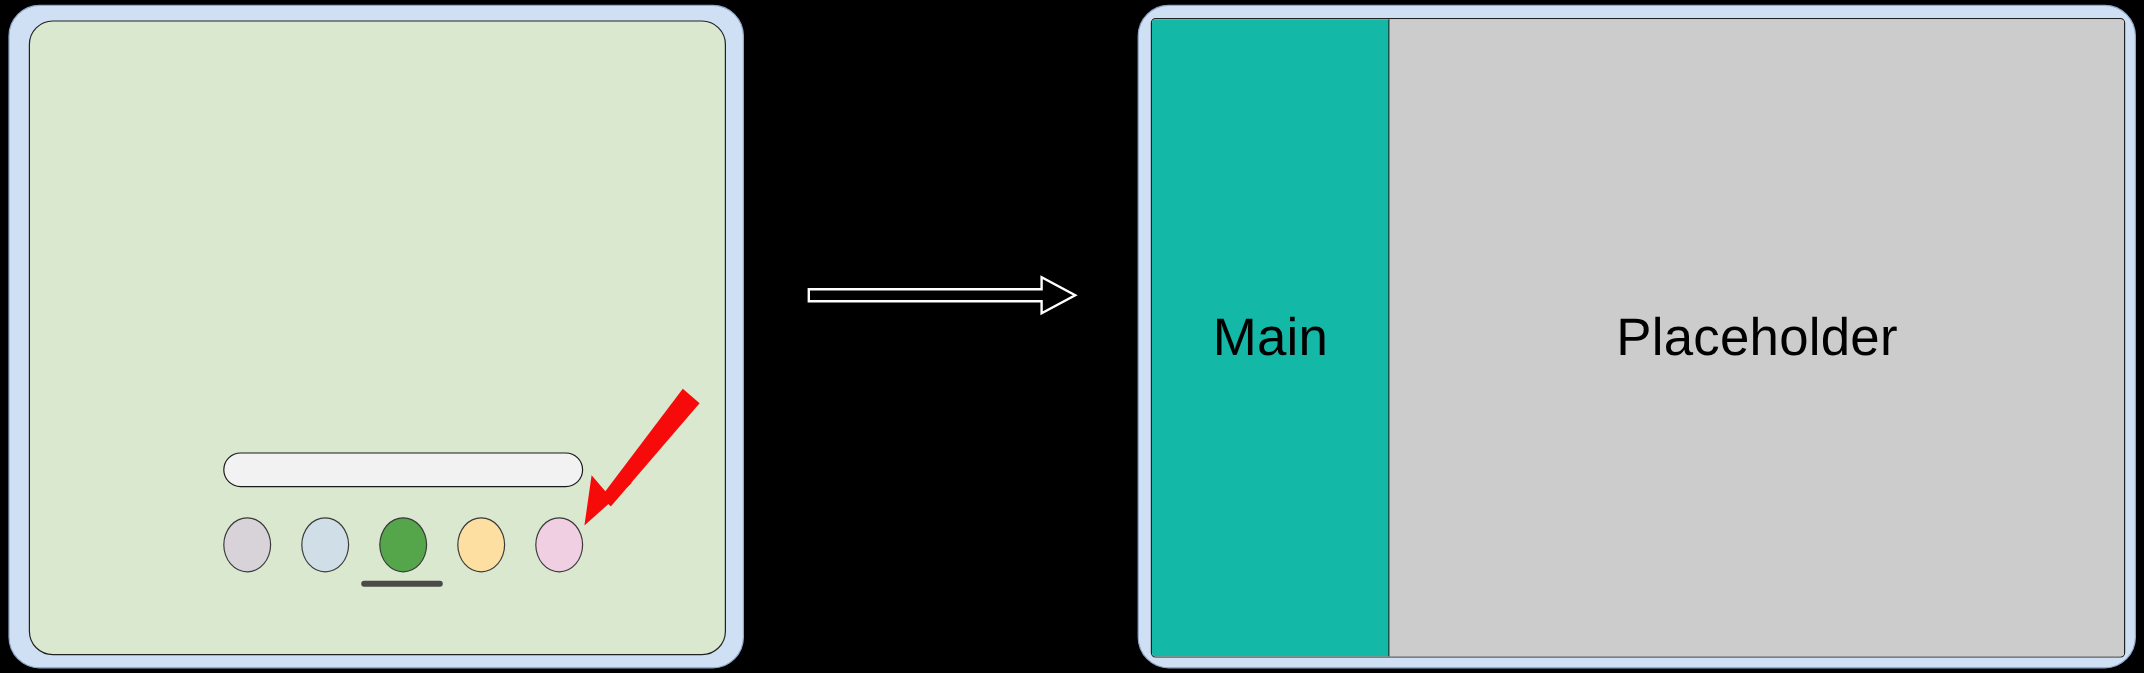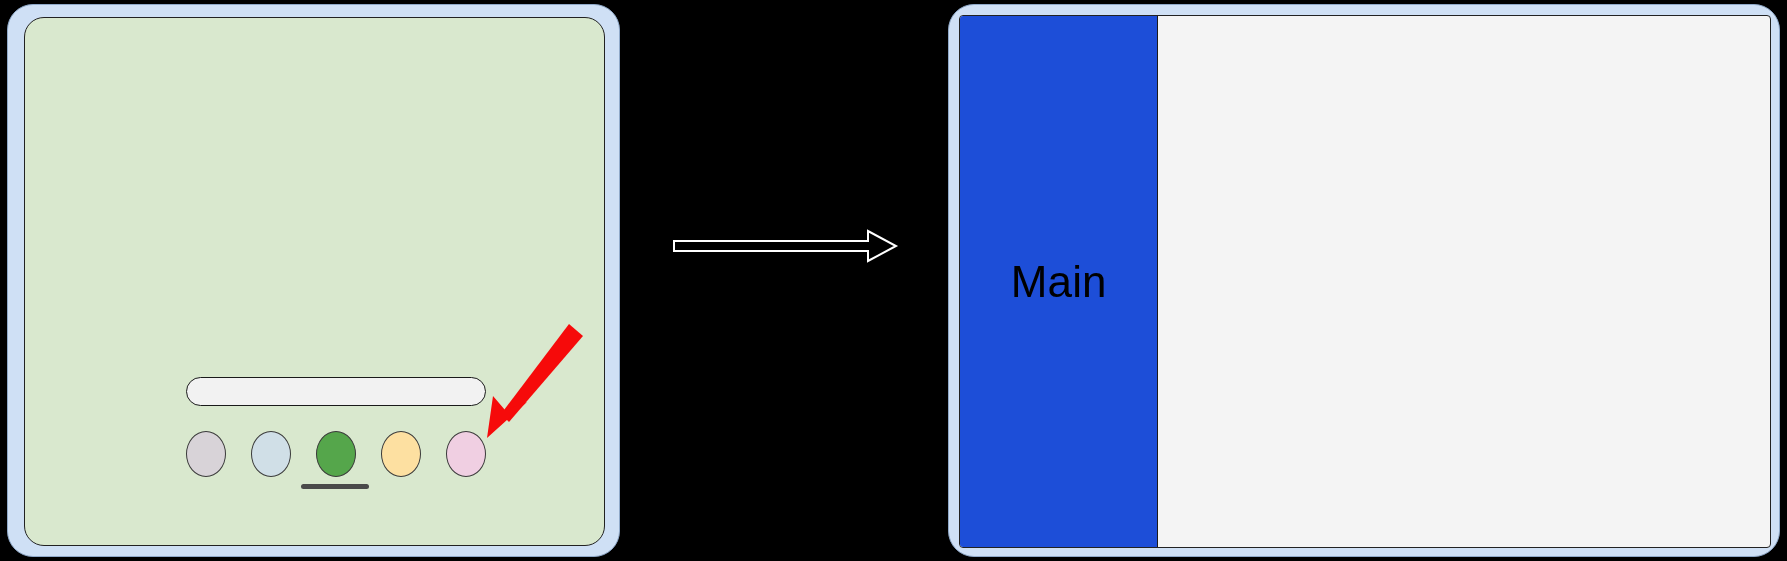--- a/index.html
+++ b/index.html
@@ -138,21 +138,21 @@
   .pane {
     display: flex;
     align-items: center;
     justify-content: center;
     height: 100%;
     box-sizing: border-box;
   }
 
   #pane-main {
     width: 24.5%;
-    background: #1d4ed8;
+    background: #14b8a6;
     border-right: 1.5px solid #1a1a1a;
   }
 
   #pane-placeholder {
     flex: 1;
     background: #cccccc;
   }
 
   .pane-label {
     font-size: 44px;
@@ -197,17 +197,20 @@
   </svg>
 
   <div class="device" id="device-after">
 
     <div class="screen" id="screen-after">
 
       <div class="pane" id="pane-main">
         <span class="pane-label">Main</span>
       </div>
 
+      <div class="pane" id="pane-placeholder">
+        <span class="pane-label">Placeholder</span>
+      </div>
 
     </div>
   </div>
 
 </div>
 
 </body></html>

